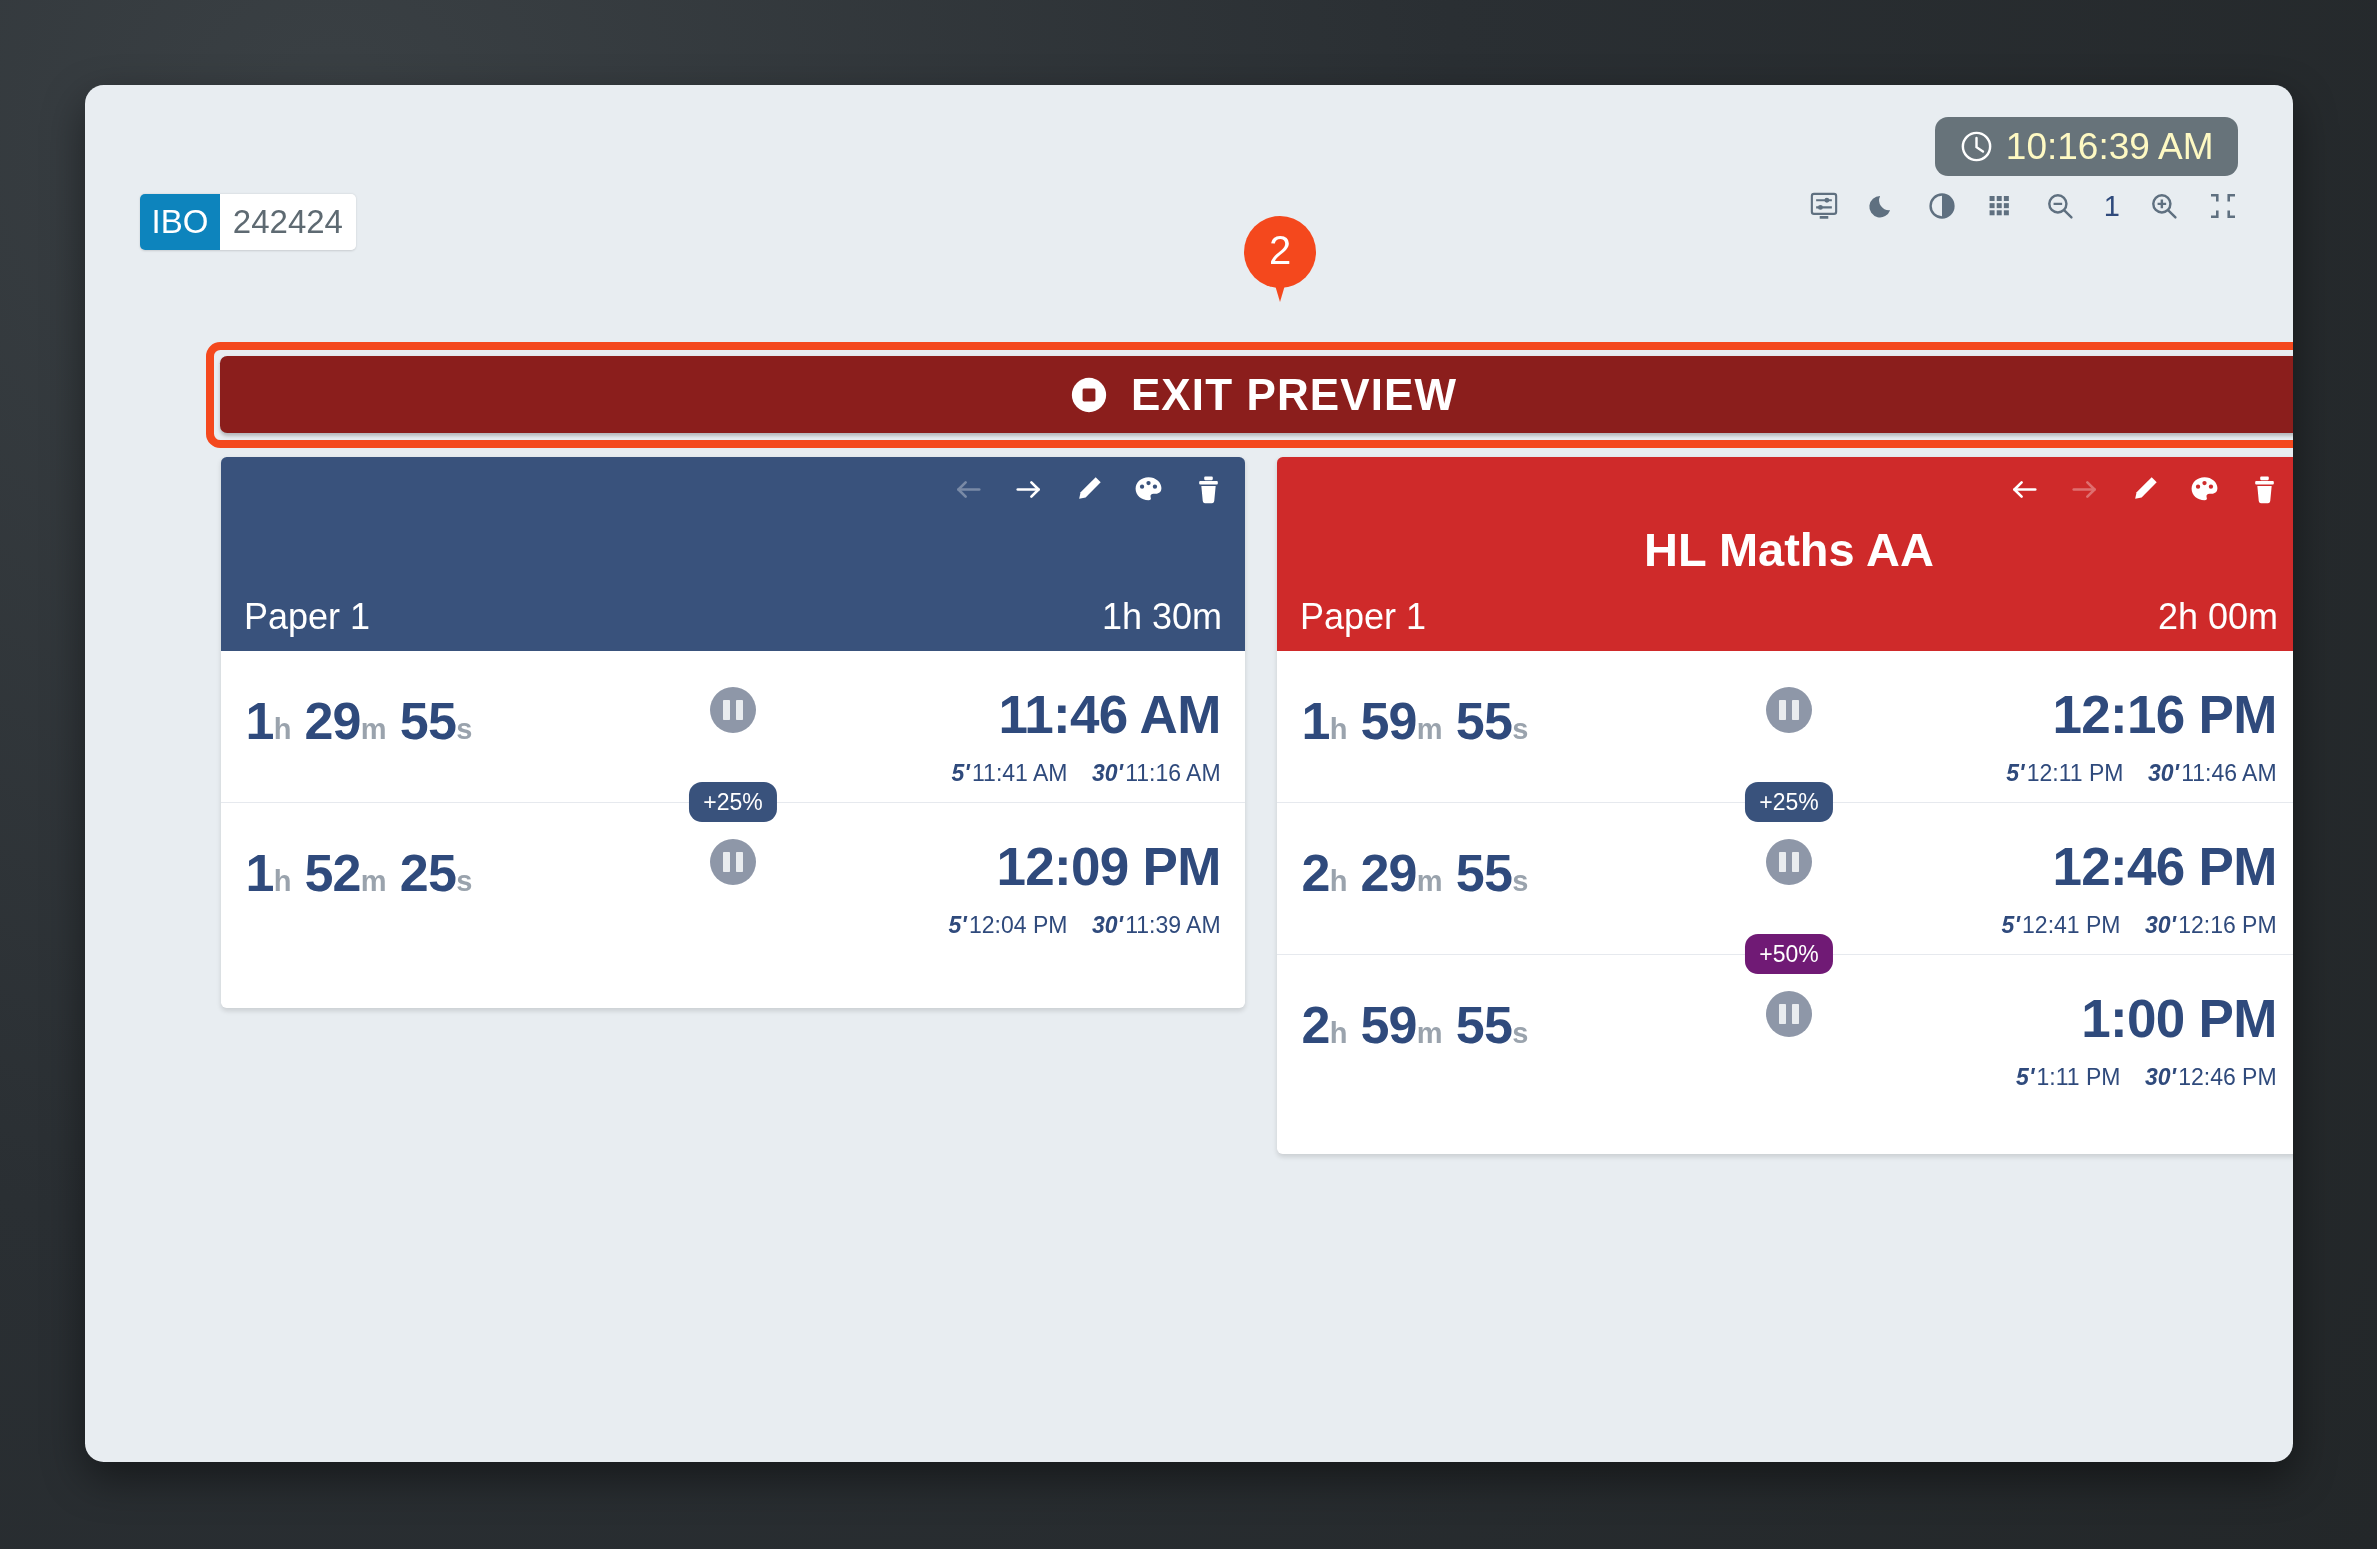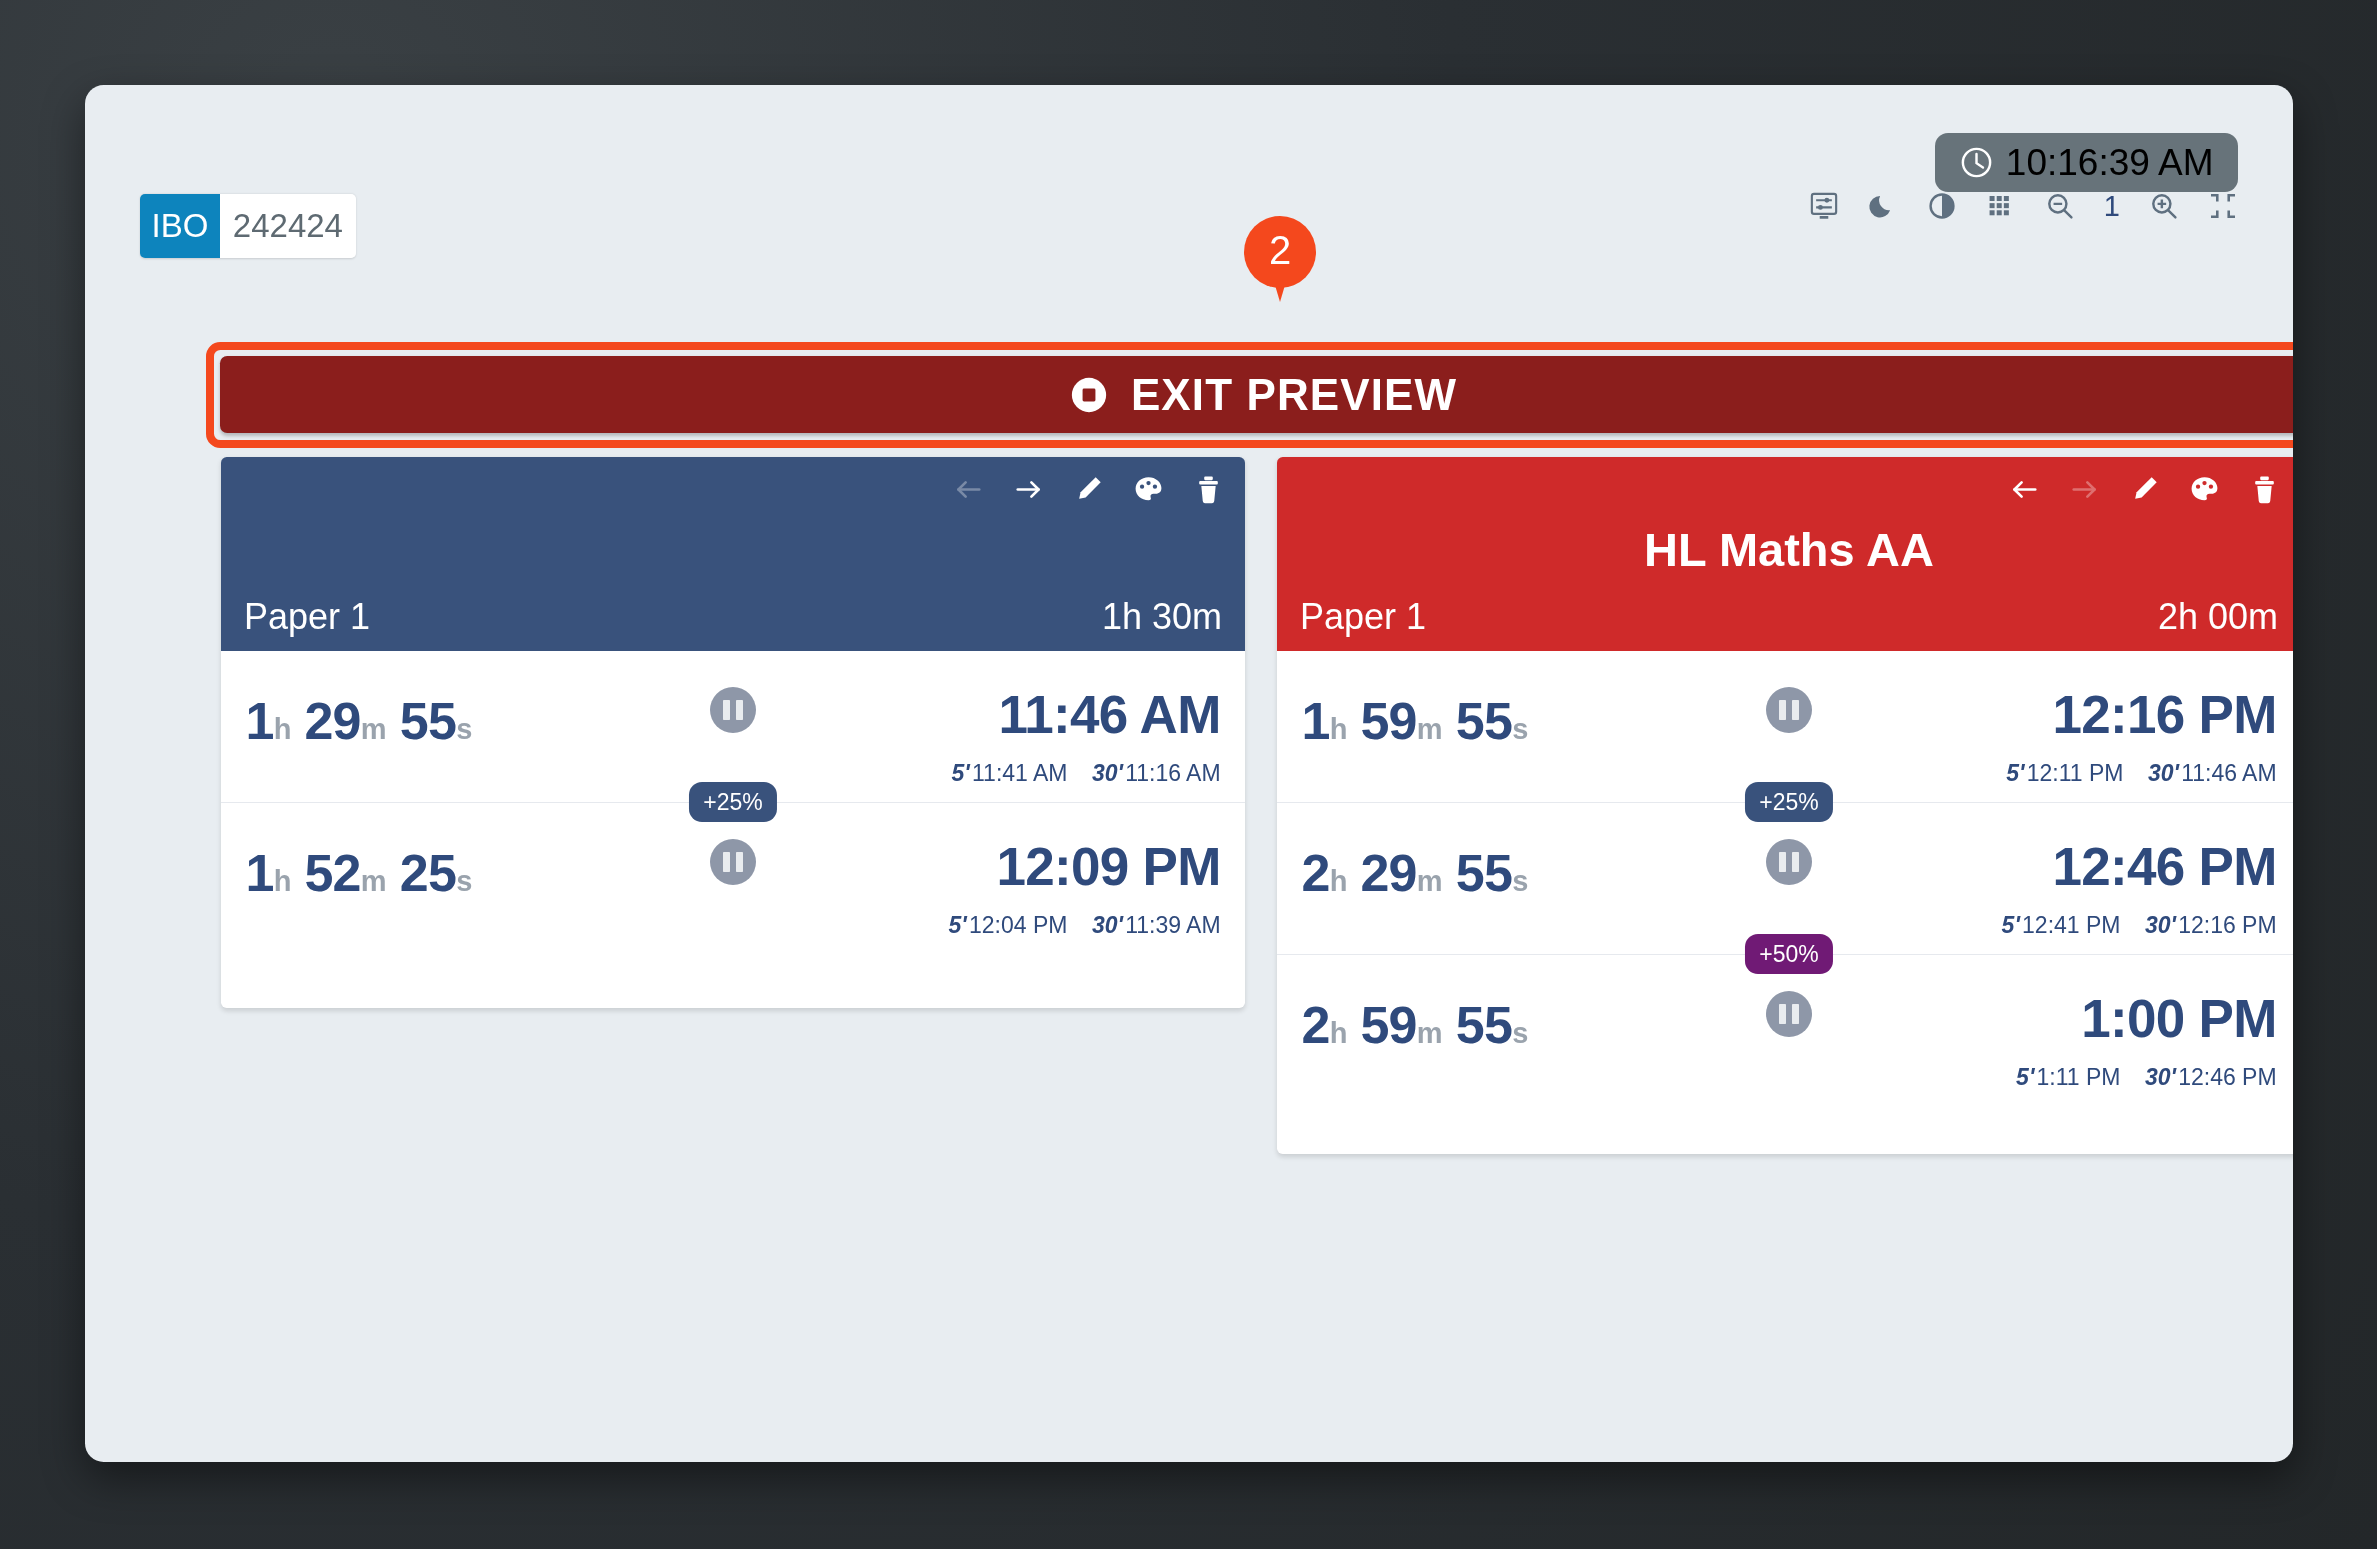--- a/index.html
+++ b/index.html
@@ -30,26 +30,26 @@
     height:59px;display:flex;align-items:center;gap:14.3px;
     padding:0 26px;border-radius:13px;
     background:#67737a;color:#fff;
     font-size:37px;letter-spacing:0.1px;
   }
   .flag-icon{display:inline-block;width:29px;height:32px;position:relative;}
   .clock-chip{
     position:absolute;right:55px;top:32px;
     height:59px;display:flex;align-items:center;gap:13px;
     padding:0 24.4px;border-radius:13px;
-    background:#67737a;color:#000000;font-size:37px;margin-top:16px;
+    background:#67737a;color:#fef9c3;font-size:37px;
   }
   .clock-icon{width:33px;height:33px;}
   .idbadge{
     position:absolute;left:55px;top:109px;
-    height:64px;display:flex;align-items:stretch;
+    height:56px;display:flex;align-items:stretch;
     border-radius:5px;overflow:hidden;
     box-shadow:0 0.7px 2.2px rgba(0,0,0,.14);
   }
   .idbadge .k{
     background:#0d84bd;color:#fff;font-size:33px;
     display:flex;align-items:center;padding:0 11.5px;font-weight:400;
   }
   .idbadge .v{
     background:#fff;color:#5e6a72;font-size:33px;
     display:flex;align-items:center;padding:15px 13px;

